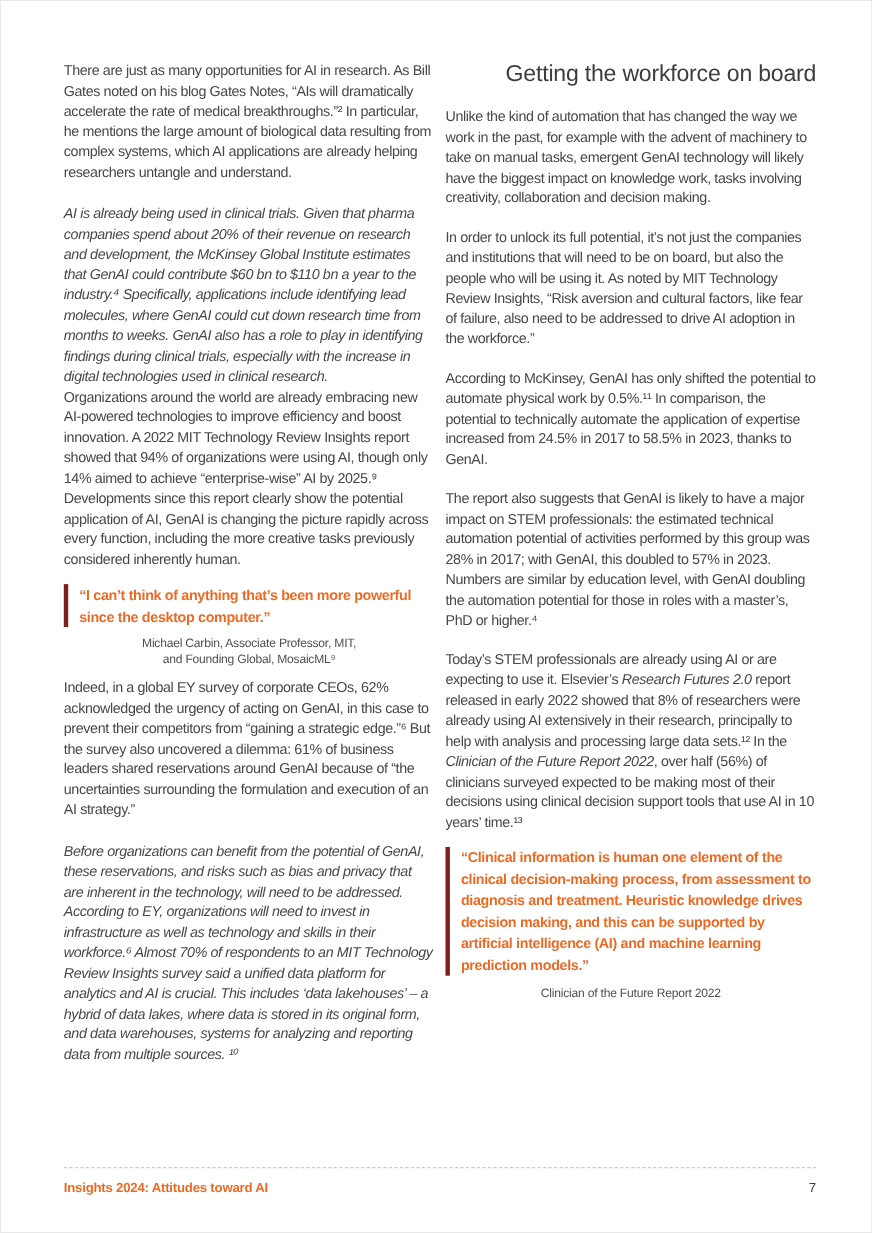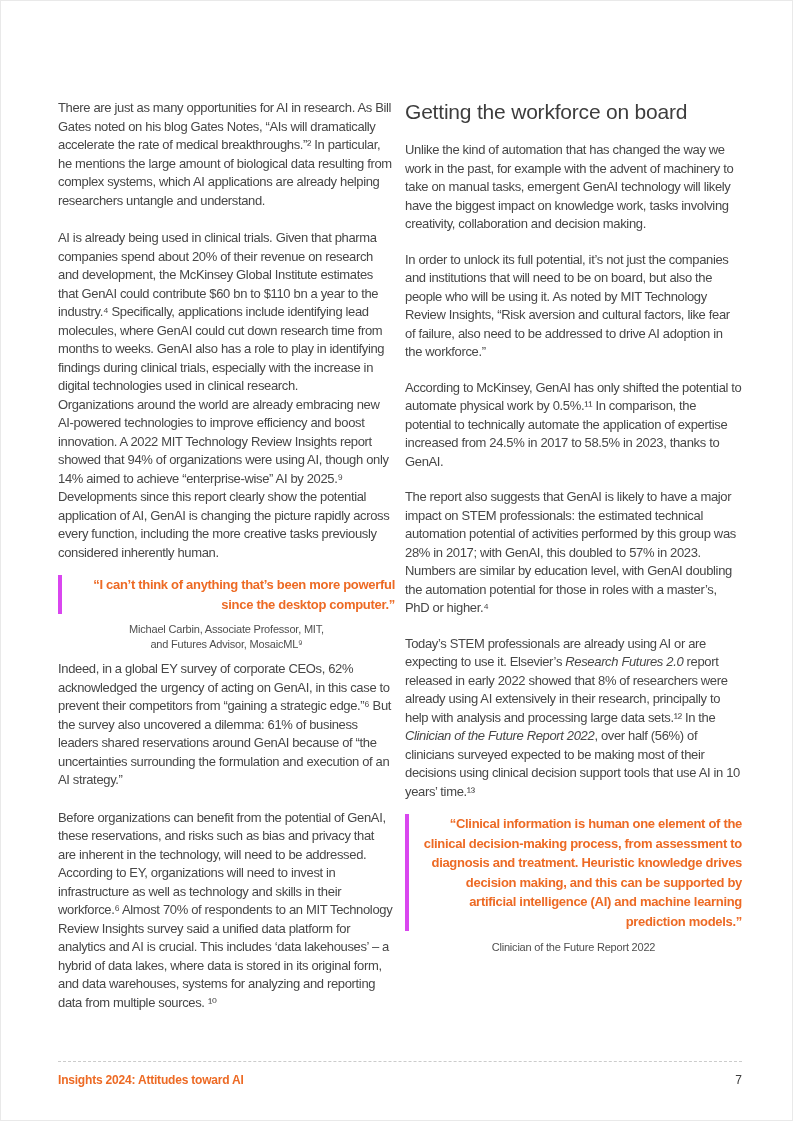--- a/index.html
+++ b/index.html
@@ -14,55 +14,55 @@
     border: 1px solid #e9e9e9;
     background: #ffffff;
     font-family: "Liberation Sans", "DejaVu Sans", sans-serif;
     overflow: hidden;
   }
   .columns {
     display: flex;
     padding: 54px 50px 0 57px;
     gap: 10px;
   }
-  .col { width: 338px; margin-top: 44px; }
+  .col { width: 338px; }
 
   .para {
     font-size: 13px;
     line-height: 18.5px;
     letter-spacing: -0.35px;
     color: #474747;
     margin: 0 0 19px 0;
   }
   .para .it { font-style: italic; }
 
   .section-heading {
     font-size: 21px;
     font-weight: 400;
     letter-spacing: -0.2px;
     color: #3d3d3d;
     line-height: 26px;
     margin: 0 0 16px 0;
+    text-align: right;
   }
   .col-left .section-heading { margin-top: 16px; margin-bottom: 14px; }
 
-  .mb0  { margin-bottom: 0; }
+  .mb0  { margin-bottom: 0; font-style: italic; }
   .mb13 { margin-bottom: 13px; }
   .mb17 { margin-bottom: 17px; }
 
   .pull-quote {
-    border-left: 4px solid #d946ef;
+    border-left: 4px solid #7f1d1d;
     padding-left: 10px;
     font-size: 13px;
     font-weight: bold;
     line-height: 19.5px;
     letter-spacing: -0.3px;
     color: #ed6a24;
     margin: 13px 0 8px 0;
-    text-align: right;
   }
   .attribution {
     font-size: 11px;
     line-height: 15px;
     letter-spacing: -0.2px;
     color: #4f4f4f;
     text-align: center;
     margin: 0 0 8px 0;
   }
   .attribution.right-col { margin-top: 9px; margin-bottom: 0; }
@@ -95,21 +95,21 @@
 <div class="page">
   <div class="columns">
 
     <div class="col col-left">
       <p class="para">There are just as many opportunities for AI in research. As Bill Gates noted on his blog Gates Notes, “AIs will dramatically accelerate the rate of medical breakthroughs.”² In particular, he mentions the large amount of biological data resulting from complex systems, which AI applications are already helping researchers untangle and understand.</p>
       <p class="para mb0">AI is already being used in clinical trials. Given that pharma companies spend about 20% of their revenue on research and development, the McKinsey Global Institute estimates that GenAI could contribute $60 bn to $110 bn a year to the industry.⁴ Specifically, applications include identifying lead molecules, where GenAI could cut down research time from months to weeks. GenAI also has a role to play in identifying findings during clinical trials, especially with the increase in digital technologies used in clinical research.</p>
       <p class="para mb13">Organizations around the world are already embracing new AI-powered technologies to improve efficiency and boost innovation. A 2022 MIT Technology Review Insights report showed that 94% of organizations were using AI, though only 14% aimed to achieve “enter​prise-wise” AI by 2025.⁹ Developments since this report clearly show the potential application of AI, GenAI is changing the picture rapidly across every function, including the more creative tasks previously considered inherently human.</p>
       <div class="pull-quote">“I can’t think of anything that’s been more powerful since the desktop computer.”</div>
       <div class="attribution">
         <span>Michael Carbin, Associate Professor, MIT,</span><br>
-        <span>and Futures Advisor, MosaicML⁹</span>
+        <span>and Founding Global, MosaicML⁹</span>
       </div>
       <p class="para">Indeed, in a global EY survey of corporate CEOs, 62% acknowledged the urgency of acting on GenAI, in this case to prevent their competitors from “gaining a strategic edge.”⁶ But the survey also uncovered a dilemma: 61% of business leaders shared reservations around GenAI because of “the uncertainties surrounding the formulation and execution of an AI strategy.”</p>
       <p class="para mb0">Before organizations can benefit from the potential of GenAI, these reservations, and risks such as bias and privacy that are inherent in the technology, will need to be addressed. According to EY, organizations will need to invest in infrastructure as well as technology and skills in their workforce.⁶ Almost 70% of respondents to an MIT Technology Review Insights survey said a unified data platform for analytics and AI is crucial. This includes ‘data lakehouses’ – a hybrid of data lakes, where data is stored in its original form, and data warehouses, systems for analyzing and reporting data from multiple sources. ¹⁰</p>
     </div>
 
     <div class="col col-right">
       <h2 class="section-heading">Getting the workforce on board</h2>
       <p class="para mb17">Unlike the kind of automation that has changed the way we work in the past, for example with the advent of machinery to take on manual tasks, emergent GenAI technology will likely have the biggest impact on knowledge work, tasks involving creativity, collaboration and decision making.</p>
       <p class="para mb17">In order to unlock its full potential, it’s not just the companies and institutions that will need to be on board, but also the people who will be using it. As noted by MIT Technology Review Insights, “Risk aversion and cultural factors, like fear of failure, also need to be addressed to drive AI adoption in the workforce.”</p>
       <p class="para mb17">According to McKinsey, GenAI has only shifted the potential to automate physical work by 0.5%.¹¹ In comparison, the potential to technically automate the application of expertise increased from 24.5% in 2017 to 58.5% in 2023, thanks to GenAI.</p>

